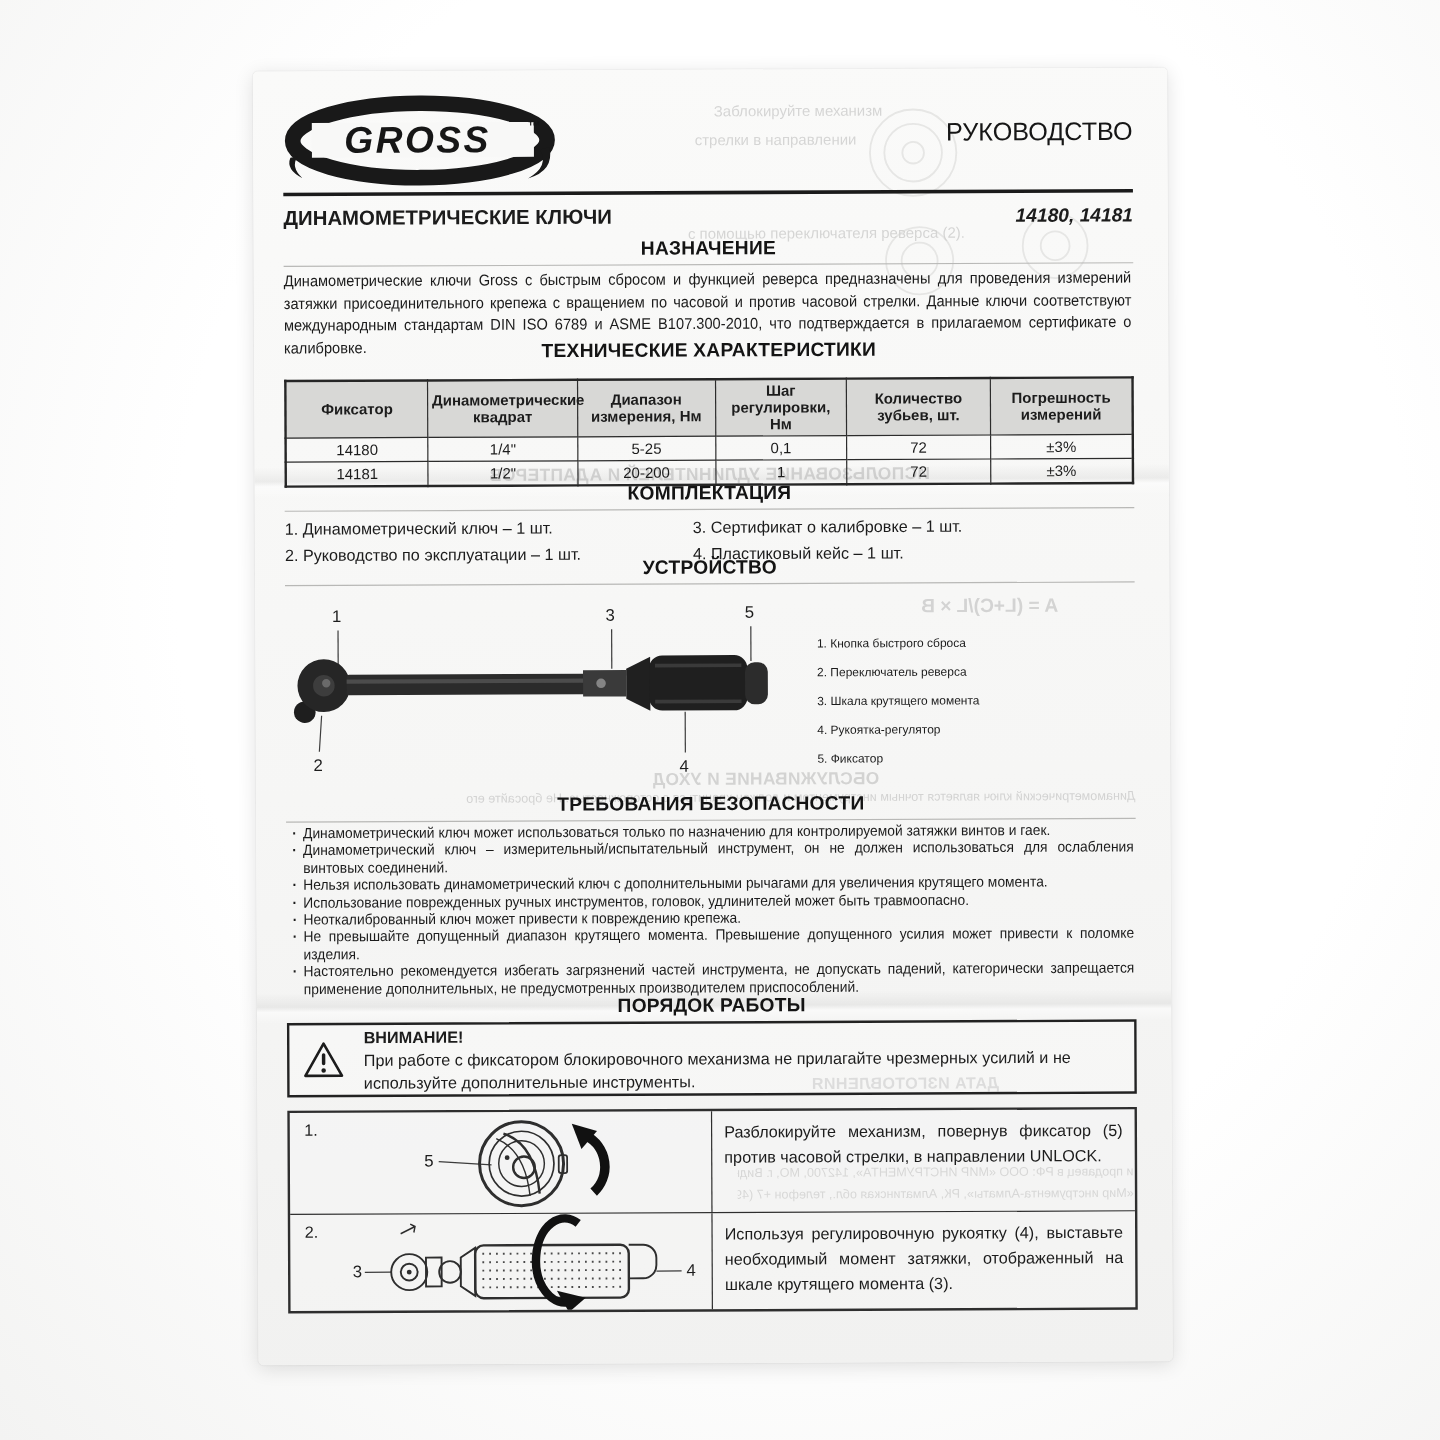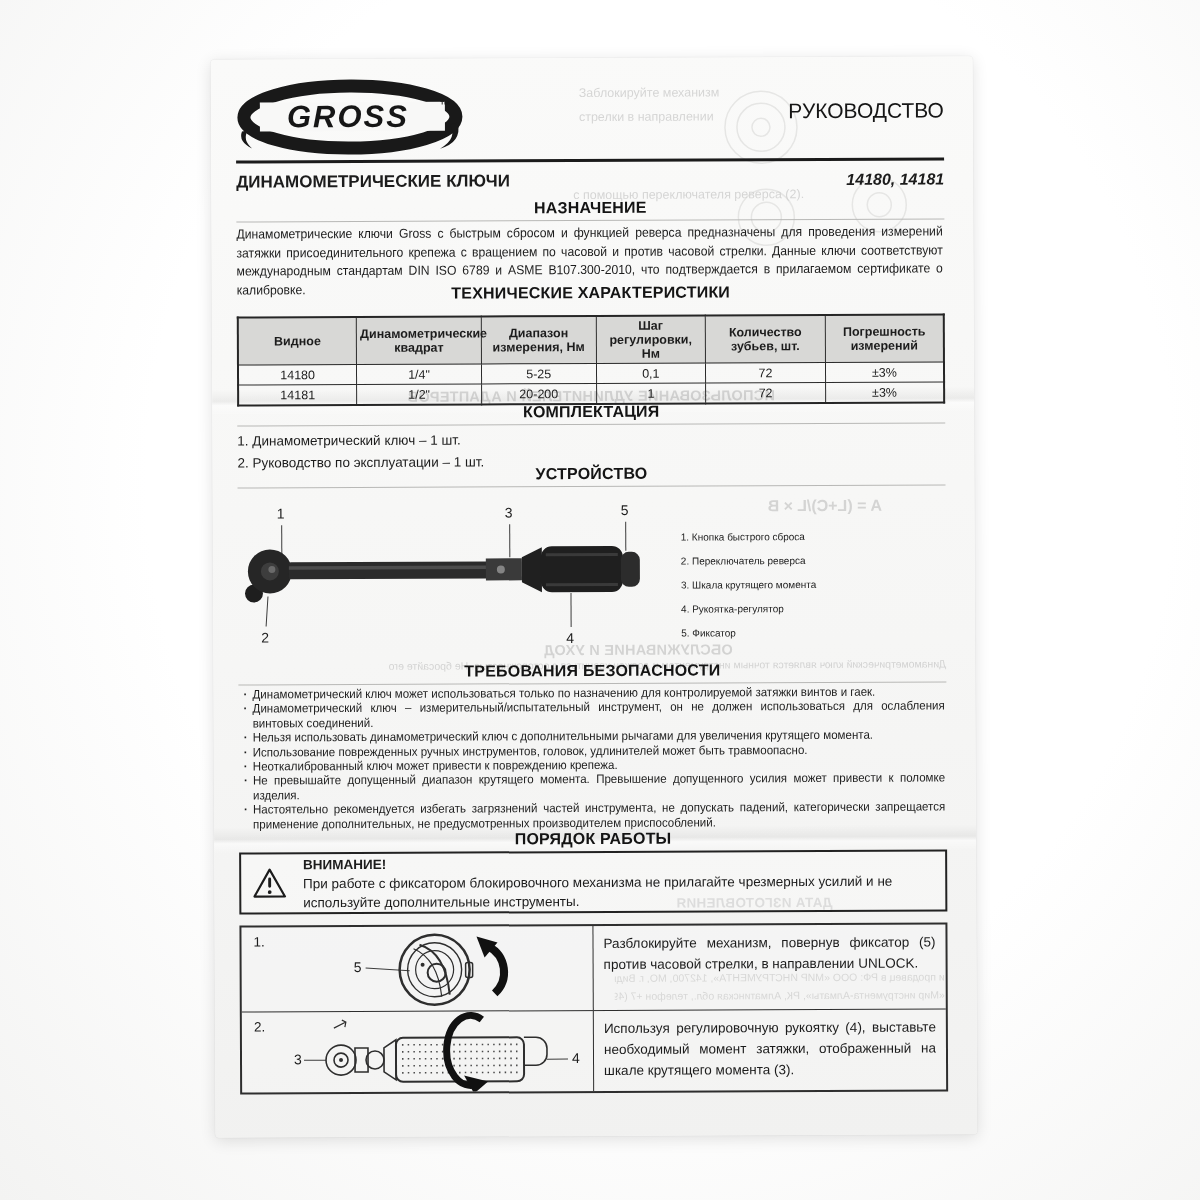--- a/index.html
+++ b/index.html
@@ -56,21 +56,21 @@
 </style>
 </head>
 <body>
 
 <div class="photo">
   <div class="paper">
 
     <div class="crease" style="top:330px"></div>
     <div class="crease" style="top:768px"></div>
 
-    <div class="bleed" style="left:368px;top:28px;font-size:12.5px">Заблокируйте механизм</div>
+    <div class="bleed" style="left:384px;top:28px;font-size:12.5px">Заблокируйте механизм</div>
     <div class="bleed" style="left:368px;top:52px;font-size:12.5px">стрелки в направлении</div>
     <div class="bleed" style="left:362px;top:130px;font-size:12.5px">с помощью переключателя реверса (2).</div>
     <svg class="bleed" style="left:505px;top:28px;opacity:.5" width="200" height="180">
       <g fill="none" stroke="#d3d3d1" stroke-width="1.5">
         <circle cx="45" cy="42" r="36"></circle>
           <circle cx="45" cy="42" r="24"></circle>
           <circle cx="45" cy="42" r="9"></circle>
         <circle cx="50" cy="132" r="28"></circle>
           <circle cx="50" cy="132" r="15"></circle>
         <circle cx="163" cy="120" r="27"></circle>
@@ -112,21 +112,21 @@
       <colgroup>
           <col style="width:118px">
           <col style="width:124px">
           <col style="width:114px">
           <col style="width:109px">
           <col style="width:119px">
           <col style="width:118px">
         </colgroup>
       <tbody>
           <tr>
-        <th>Видное</th>
+        <th>Фиксатор</th>
         <th>Динамометрические квадрат</th>
         <th>Диапазон измерения, Нм</th>
         <th>Шаг регулировки, Нм</th>
         <th>Количество зубьев, шт.</th>
         <th>Погрешность измерений</th>
       </tr>
       <tr>
         <td>14180</td>
         <td>1/4"</td>
         <td>5-25</td>
@@ -143,20 +143,24 @@
         <td>±3%</td>
       </tr>
     </tbody>
       </table>
 
     <div class="z sec-h" style="top:345px">КОМПЛЕКТАЦИЯ</div>
     <div class="z sec-line" style="top:366px"></div>
     <div class="z comp-col" style="left:25px">
       <div>1.  Динамометрический ключ – 1 шт.</div>
       <div>2.  Руководство по эксплуатации – 1 шт.</div>
+    </div>
+    <div class="z comp-col" style="left:365px">
+      <div>3.  Сертификат о калибровке – 1 шт.</div>
+      <div>4.  Пластиковый кейс – 1 шт.</div>
     </div>
 
     <div class="z sec-h" style="top:407px">УСТРОЙСТВО</div>
     <div class="z sec-line" style="top:428px"></div>
     <svg class="z" style="left:25px;top:433px" width="412" height="158" viewBox="0 0 412 158">
       <g stroke="#3c3c3c" stroke-width="1">
         <line x1="44" y1="33" x2="44" y2="70"></line>
         <line x1="28" y1="134" x2="30" y2="104"></line>
         <line x1="272" y1="33" x2="272" y2="66"></line>
         <line x1="388" y1="31" x2="388" y2="60"></line>

